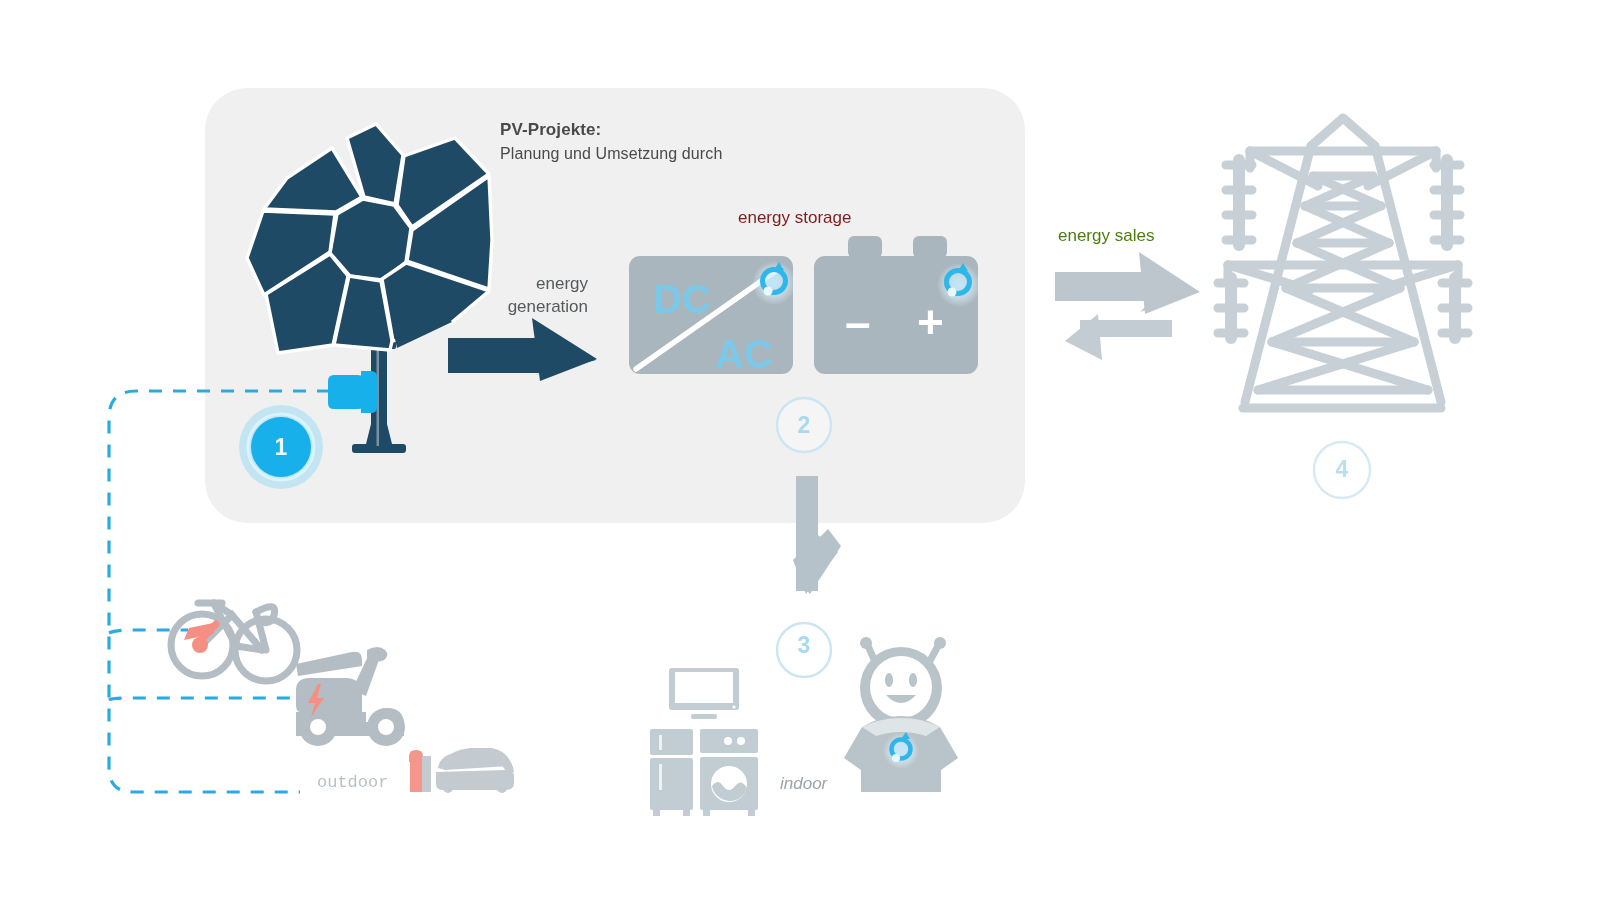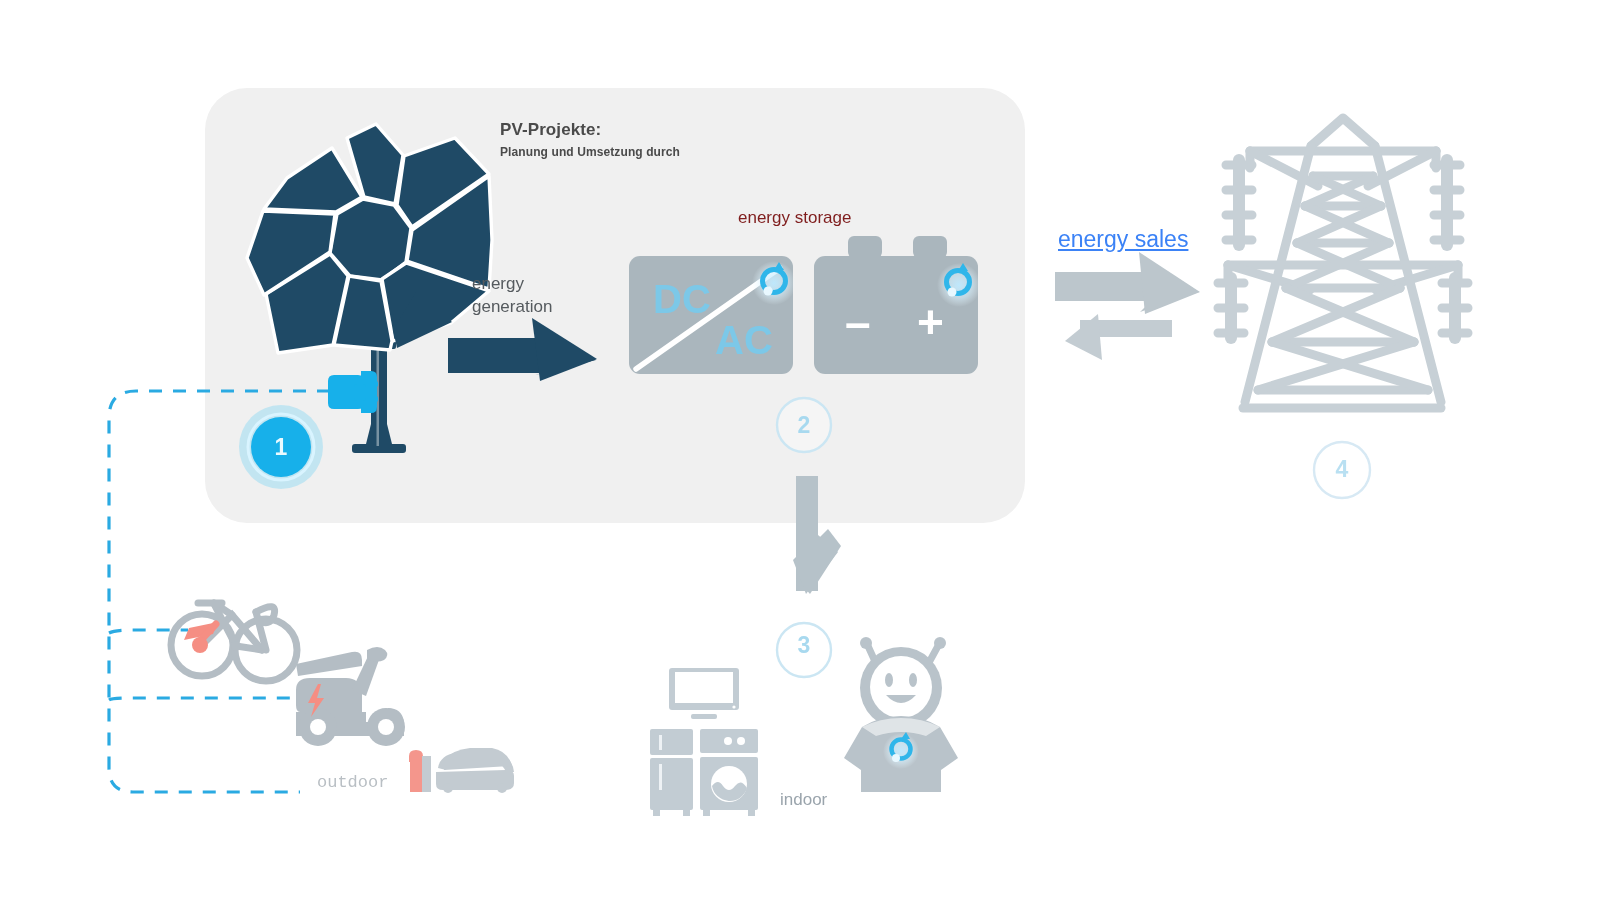--- a/index.html
+++ b/index.html
@@ -1,29 +1,29 @@
 <!DOCTYPE html>
 <html><head>
 <meta charset="utf-8">
 <style>
   html,body{margin:0;padding:0;background:#ffffff;}
   body{width:1599px;height:899px;overflow:hidden;font-family:"Liberation Sans",sans-serif;}
   #stage{position:relative;width:1599px;height:632px;background:#ffffff;}
   #stage svg.layer{position:absolute;left:0;top:0;width:1599px;height:899px;}
   .txt{position:absolute;white-space:pre;}
   #pv-title{left:500px;top:120px;font-size:17px;font-weight:bold;color:#4a4a4a;letter-spacing:.1px;}
-  #pv-sub{left:500px;top:145px;font-size:12px;font-weight:bold;color:#4a4a4a;letter-spacing:.1px;}
-  #lbl-energy-gen{left:472px;top:272px;font-size:17px;color:#555a5e;text-align:left;width:96px;line-height:23px;}
+  #pv-sub{left:500px;top:145px;font-size:16px;font-weight:normal;color:#4a4a4a;letter-spacing:.1px;}
+  #lbl-energy-gen{left:492px;top:272px;font-size:17px;color:#555a5e;text-align:right;width:96px;line-height:23px;}
   #lbl-storage{left:738px;top:208px;font-size:17px;color:#7f1d1d;}
-  #lbl-sales{left:1058px;top:226px;font-size:23px;color:#3b82f6;text-decoration:underline;}
+  #lbl-sales{left:1058px;top:226px;font-size:17px;color:#4d7c0f;}
   #lbl-outdoor{left:317px;top:773px;font-size:17px;color:#b9bfc4;font-family:Liberation Mono, monospace;}
-  #lbl-indoor{left:780px;top:790px;font-size:17px;color:#9aa4ac;}
+  #lbl-indoor{left:780px;top:774px;font-size:17px;color:#9aa4ac;font-style:italic;}
   .dcac{position:absolute;font-size:40px;font-weight:bold;color:#7cc8e8;}
   #dc-label{left:653px;top:277px;}
-  #ac-label{left:715px;top:318px;}
+  #ac-label{left:715px;top:332px;}
   .badgenum{position:absolute;font-size:23px;font-weight:bold;text-align:center;}
   #b1-num{left:255px;top:434px;width:52px;color:#eafaff;}
   #b2-num{left:778px;top:412px;width:52px;color:#a8d9ef;}
   #b3-num{left:778px;top:632px;width:52px;color:#a8d9ef;}
   #b4-num{left:1316px;top:456px;width:52px;color:#b9e0f2;}
   .bsign{position:absolute;font-size:46px;font-weight:bold;color:#ffffff;}
   #bat-minus{left:845px;top:295px;}
   #bat-plus{left:917px;top:295px;}
 </style>
 </head>

